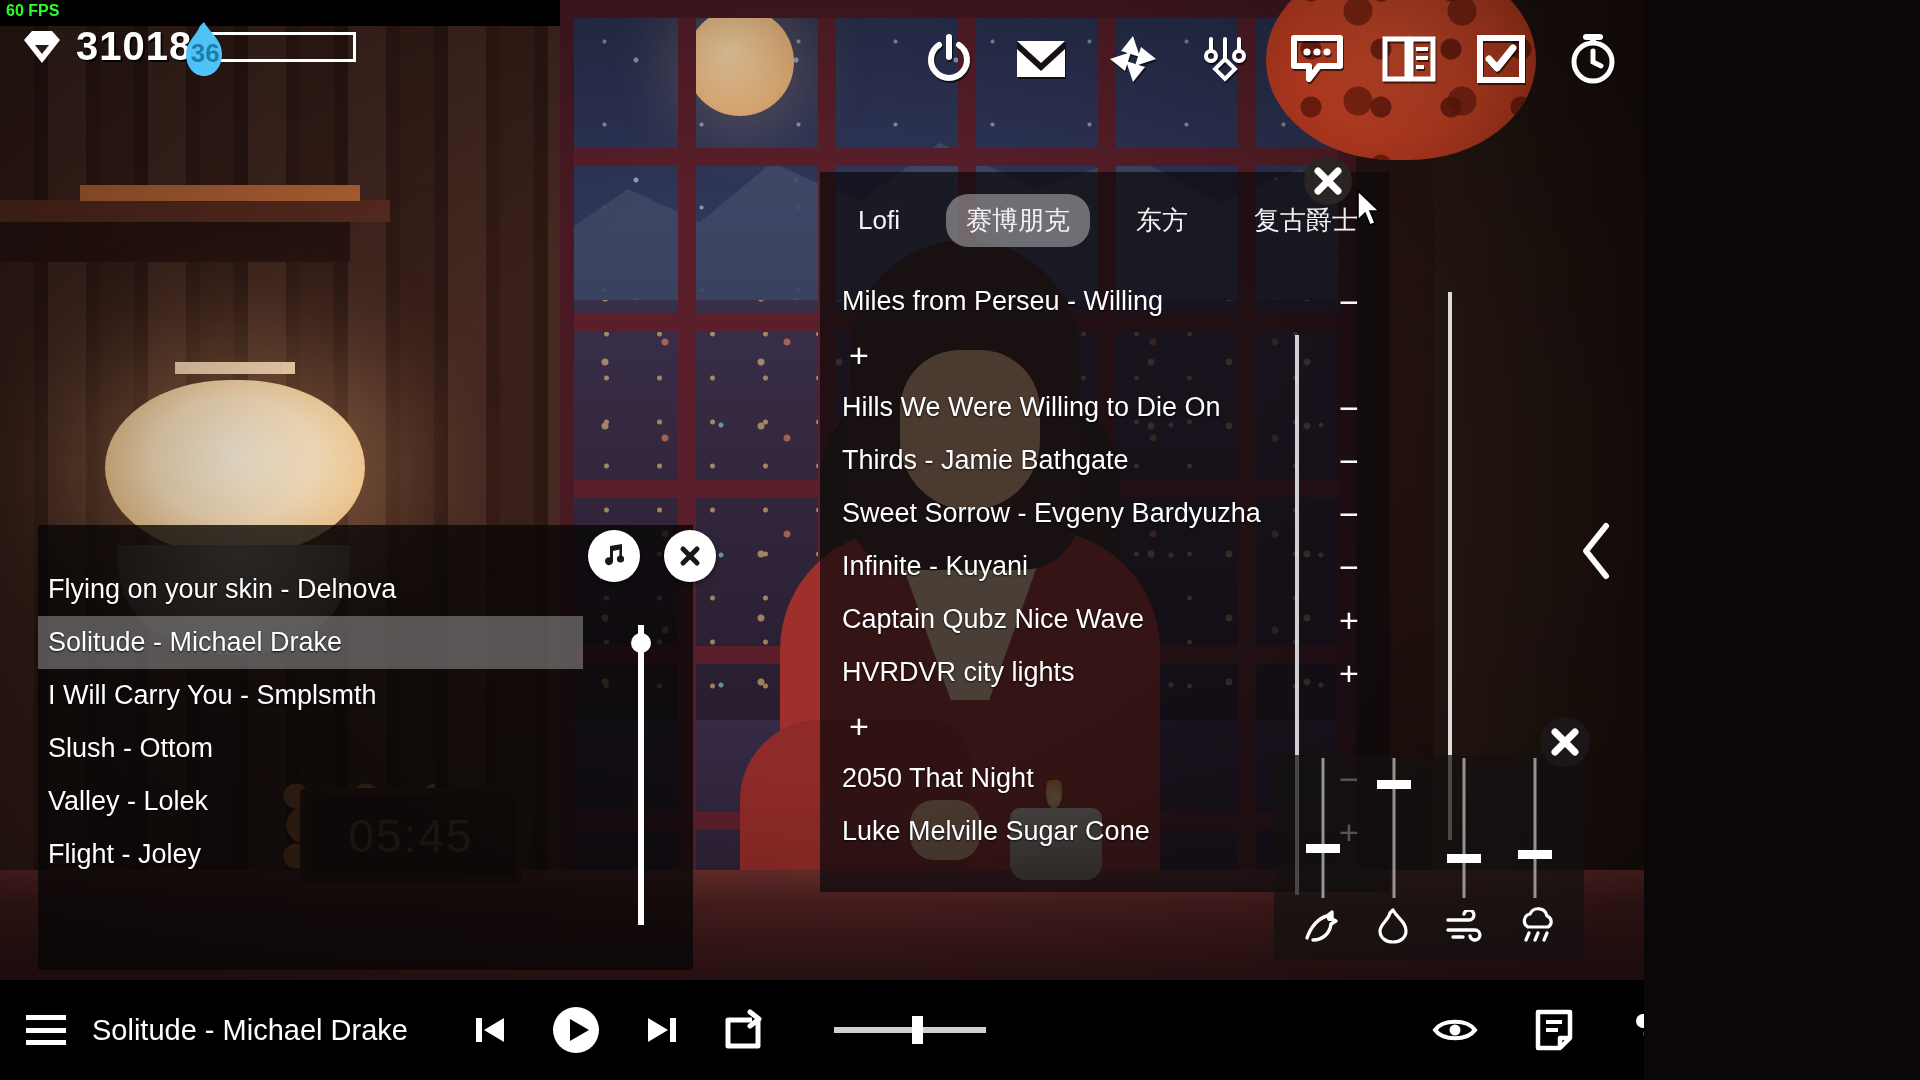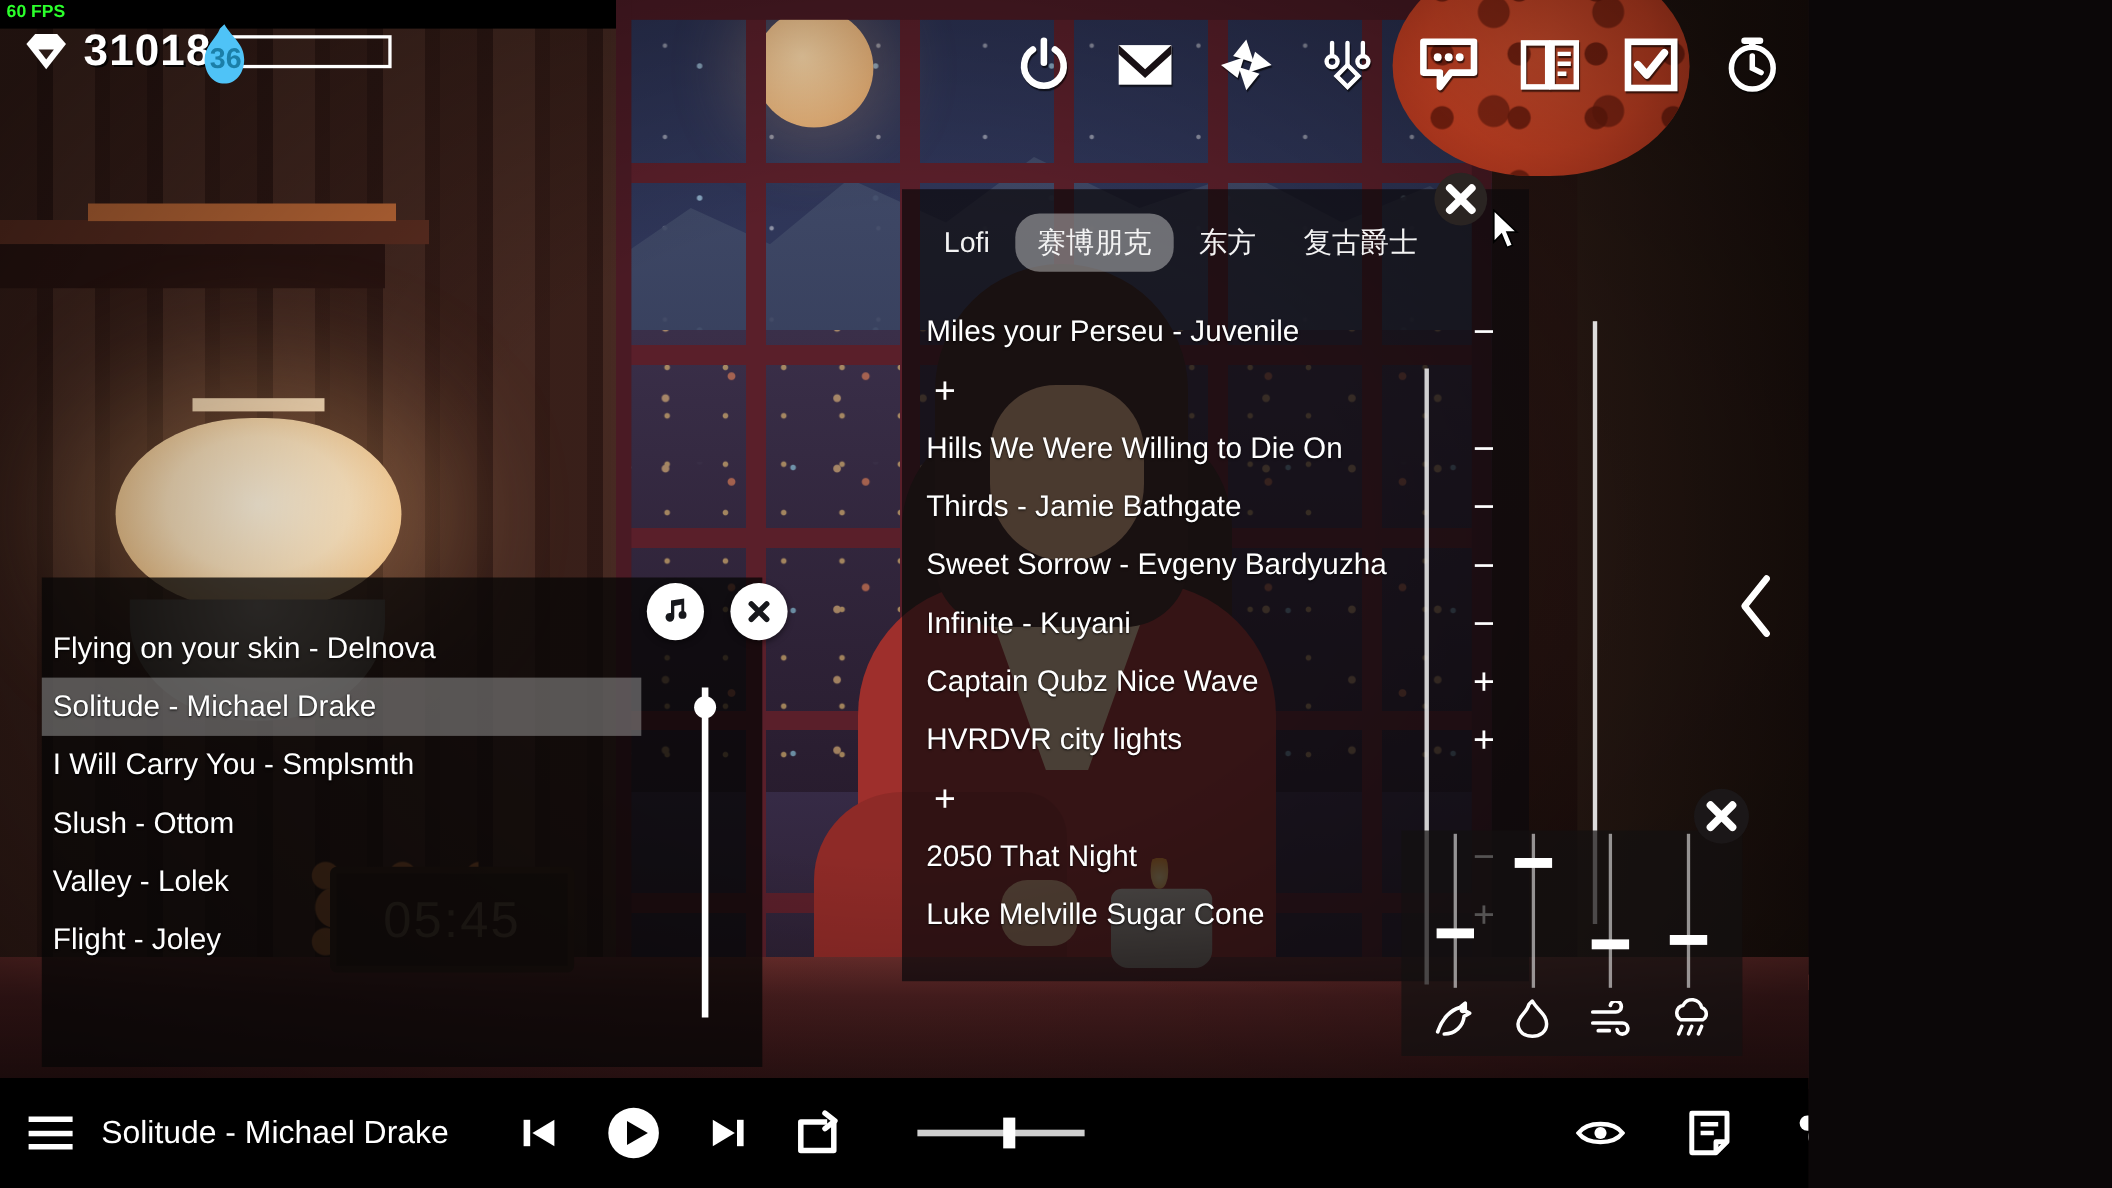--- a/index.html
+++ b/index.html
@@ -285,21 +285,21 @@
     position:absolute; right:24px; top:520px; z-index:58; color:#fff; cursor:pointer;
   }
 
   
   .music-panel {
     position:absolute; left:820px; top:172px; width:570px; height:720px;
     background: rgba(12,10,12,.72);
     z-index:40;
   }
   .tabs {
-    display:flex; align-items:center; gap:3px;
+    display:flex; align-items:center; gap:26px;
     padding: 22px 18px 6px 18px;
   }
   .tab {
     color:#fff; font-size:26px; padding:9px 20px; border-radius:22px;
     white-space:nowrap; cursor:pointer; opacity:.95;
   }
   .tab.active { background: rgba(190,190,190,.55); text-align: right; }
   .track-list { padding: 22px 0 0 0; }
   .track-row {
     display:flex; align-items:center; justify-content:space-between;
@@ -572,21 +572,21 @@
   <div class="music-panel">
     <div class="tabs">
       <div class="tab">Lofi</div>
       <div class="tab active">赛博朋克</div>
       <div class="tab">东方</div>
       <div class="tab">复古爵士</div>
     </div>
 
     <div class="track-list">
       <div class="track-row">
-        <span class="track-name">Miles your Perseu - Juvenile</span>
+        <span class="track-name">Miles from Perseu - Willing</span>
         <span class="track-toggle">−</span>
       </div>
       <div class="track-row">
         <span class="track-toggle">+</span>
       </div>
       <div class="track-row">
         <span class="track-name">Hills We Were Willing to Die On</span>
         <span class="track-toggle">−</span>
       </div>
       <div class="track-row">

